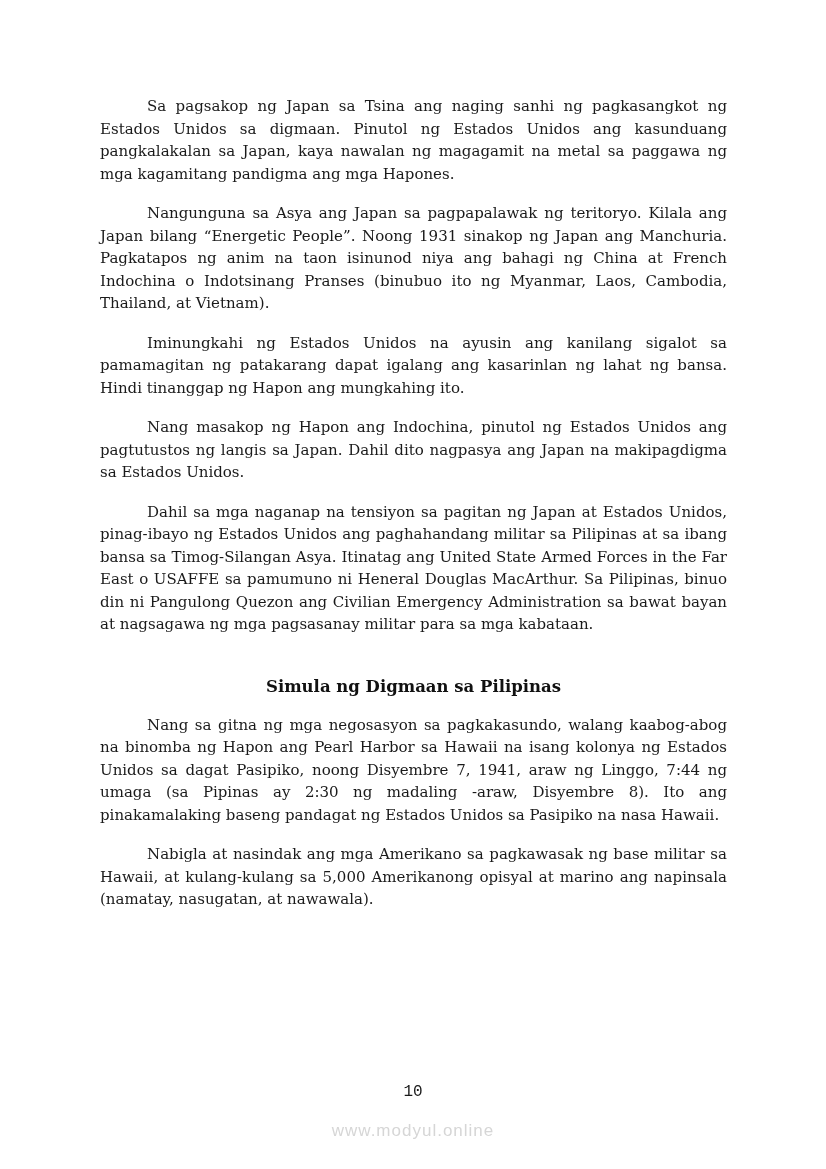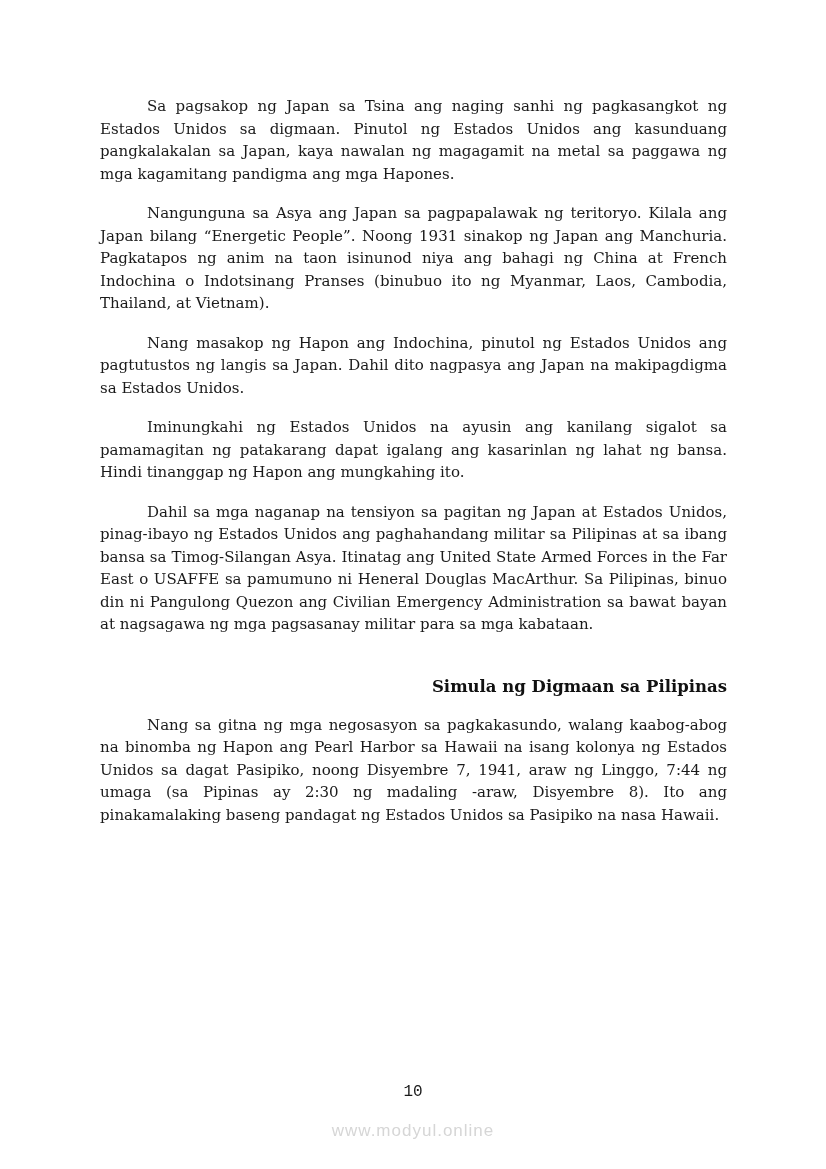--- a/index.html
+++ b/index.html
@@ -29,21 +29,21 @@
     text-align: justify;
     text-indent: 47px;
     color: #1a1a1a;
   }
   .section-heading {
     margin: 40px 0 16px 0;
     font-size: 16.5px;
     line-height: 22px;
     font-weight: bold;
     color: #111111;
-    text-align: right;
+    text-align: center;
   }
   .page-number {
     position: absolute;
     top: 1083px;
     left: 50%;
     transform: translateX(-50%);
     font-family: Liberation Mono, monospace;
     font-size: 16px;
     color: #1a1a1a;
   }
@@ -70,25 +70,26 @@
   }
 </style>
 </head>
 <body>
 
 <div class="page">
 
   <main class="content">
     <p class="body-para">Sa pagsakop ng Japan sa Tsina ang naging sanhi ng pagkasangkot ng Estados Unidos sa digmaan. Pinutol ng Estados Unidos ang kasunduang pangkalakalan sa Japan, kaya nawalan ng magagamit na metal sa paggawa ng mga kagamitang pandigma ang mga Hapones.</p>
     <p class="body-para">Nangunguna sa Asya ang Japan sa pagpapalawak ng teritoryo. Kilala ang Japan bilang “Energetic People”. Noong 1931 sinakop ng Japan ang Manchuria. Pagkatapos ng anim na taon isinunod niya ang bahagi ng China at French Indochina o Indotsinang Pranses (binubuo ito ng Myanmar, Laos, Cambodia, Thailand, at Vietnam).</p>
+    <p class="body-para">Iminungkahi ng Estados Unidos na ayusin ang kanilang sigalot sa pamamagitan ng patakarang dapat igalang ang kasarinlan ng lahat ng bansa. Hindi tinanggap ng Hapon ang mungkahing ito.</p>
     <p class="body-para">Nang masakop ng Hapon ang Indochina, pinutol ng Estados Unidos ang pagtutustos ng langis sa Japan. Dahil dito nagpasya ang Japan na makipagdigma sa Estados Unidos.</p>
-    <p class="body-para">Iminungkahi ng Estados Unidos na ayusin ang kanilang sigalot sa pamamagitan ng patakarang dapat igalang ang kasarinlan ng lahat ng bansa. Hindi tinanggap ng Hapon ang mungkahing ito.</p>
     <p class="body-para">Dahil sa mga naganap na tensiyon sa pagitan ng Japan at Estados Unidos, pinag-ibayo ng Estados Unidos ang paghahandang militar sa Pilipinas at sa ibang bansa sa Timog-Silangan Asya. Itinatag ang United State Armed Forces in the Far East o USAFFE sa pamumuno ni Heneral Douglas MacArthur. Sa Pilipinas, binuo din ni Pangulong Quezon ang Civilian Emergency Administration sa bawat bayan at nagsagawa ng mga pagsasanay militar para sa mga kabataan.</p>
 
     <h2 class="section-heading">Simula ng Digmaan sa Pilipinas</h2>
 
     <p class="body-para">Nang sa gitna ng mga negosasyon sa pagkakasundo, walang kaabog-abog na binomba ng Hapon ang Pearl Harbor sa Hawaii na isang kolonya ng Estados Unidos sa dagat Pasipiko, noong Disyembre 7, 1941, araw ng Linggo, 7:44 ng umaga (sa Pipinas ay 2:30 ng madaling -araw, Disyembre 8). Ito ang pinakamalaking baseng pandagat ng Estados Unidos sa Pasipiko na nasa Hawaii.</p>
+    <p class="body-para">Nabigla at nasindak ang mga Amerikano sa pagkawasak ng base militar sa Hawaii, at kulang-kulang sa 5,000 Amerikanong opisyal at marino ang napinsala (namatay, nasugatan, at nawawala).</p>
   </main>
 
   <div class="page-number">10</div>
   <div class="watermark">www.modyul.online</div>
 
 </div>
 
 </body></html>

